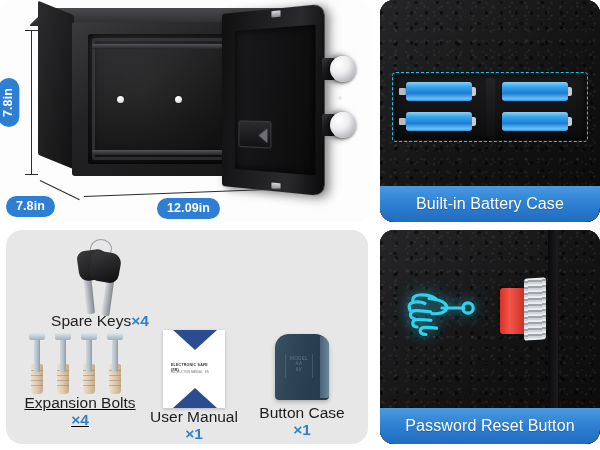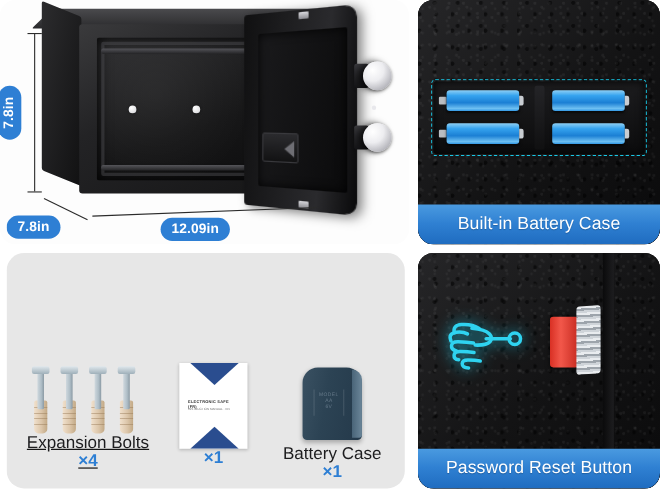--- a/index.html
+++ b/index.html
@@ -146,21 +146,21 @@
     white-space: nowrap;
     line-height: 1.15;
   }
   #dim-badge-height {
     left: -2px; top: 78px;
     writing-mode: vertical-rl;
     transform: rotate(180deg);
     padding: 10px 3px 10px 4px;
   }
   #dim-badge-depth  { left: 6px;  top: 196px; }
-  #dim-badge-width  { left: 146px; top: 198px; }
+  #dim-badge-width  { left: 157px; top: 198px; }
 
   
   #panel-battery { left: 380px; top: 0; width: 220px; height: 222px; background:#000; }
   .textured-black {
     position:absolute; inset:0;
     background-color:#171718;
     background-image:
       radial-gradient(circle at 18% 22%, rgba(255,255,255,.055) 0 1.1px, transparent 1.6px),
       radial-gradient(circle at 62% 38%, rgba(255,255,255,.05) 0 1.1px, transparent 1.6px),
       radial-gradient(circle at 38% 72%, rgba(255,255,255,.045) 0 1px, transparent 1.5px),
@@ -438,20 +438,30 @@
     <div class="batt-cell" id="batt-cell-3"></div>
     <div class="batt-cell" id="batt-cell-4"></div>
 
     <div class="batt-dash"></div>
 
     <div class="caption-bar" style="width:220px;">Built-in Battery Case</div>
   </div>
 
   <div class="panel" id="panel-accessories">
 
+    <div class="acc-item" id="acc-keys">
+      <div class="art" id="art-keys">
+        <div class="key-ring"></div>
+        <div class="key-blade" id="key-1-blade"></div>
+        <div class="key-blade" id="key-2-blade"></div>
+        <div class="key-head" id="key-1-head"></div>
+        <div class="key-head" id="key-2-head"></div>
+      </div>
+      <div class="acc-label"><span>Spare Keys</span><span class="acc-qty">×4</span></div>
+    </div>
 
 
     <div class="acc-item" id="acc-bolts">
       <div class="art" id="art-bolts">
         <div class="bolt-unit" id="bolt-1">
           <div class="bolt-anchor"></div>
           <div class="bolt-screw"></div>
           <div class="bolt-head"></div>
         </div>
         <div class="bolt-unit" id="bolt-2">
@@ -475,33 +485,33 @@
 
     <div class="acc-item" id="acc-manual">
       <div class="art" id="art-manual">
         <div class="manual-page">
           <div class="manual-tri" id="manual-tri-top"></div>
           <div class="manual-tri" id="manual-tri-bottom"></div>
           <div class="manual-title">ELECTRONIC SAFE (FR)</div>
           <div class="manual-sub">INSTRUCTION MANUAL · EN</div>
         </div>
       </div>
-      <div class="acc-label"><span class="acc-qty-block">×1</span></div>
+      <div class="acc-label"><span>User Manual</span><span class="acc-qty-block">×1</span></div>
     </div>
 
     <div class="acc-item" id="acc-case">
       <div class="art" id="art-case">
         <div class="case-body"></div>
         <div class="case-edge"></div>
         <div class="case-emboss">
           <div class="case-emboss-text">MODEL AA</div>
           <div class="case-emboss-text second">6V</div>
         </div>
       </div>
-      <div class="acc-label"><span>Battery Case</span><span class="acc-qty-block">×1</span></div>
+      <div class="acc-label"><span>Button Case</span><span class="acc-qty-block">×1</span></div>
     </div>
   </div>
 
   <div class="panel" id="panel-reset">
     <div class="textured-black"></div>
     <div class="reset-seam"></div>
 
     <svg class="reset-hand" viewBox="0 0 78 56">
       <g fill="none" stroke="#2fd3f0" stroke-width="3.2" stroke-linecap="round" stroke-linejoin="round">
         <path d="M40 22 H62"></path>

